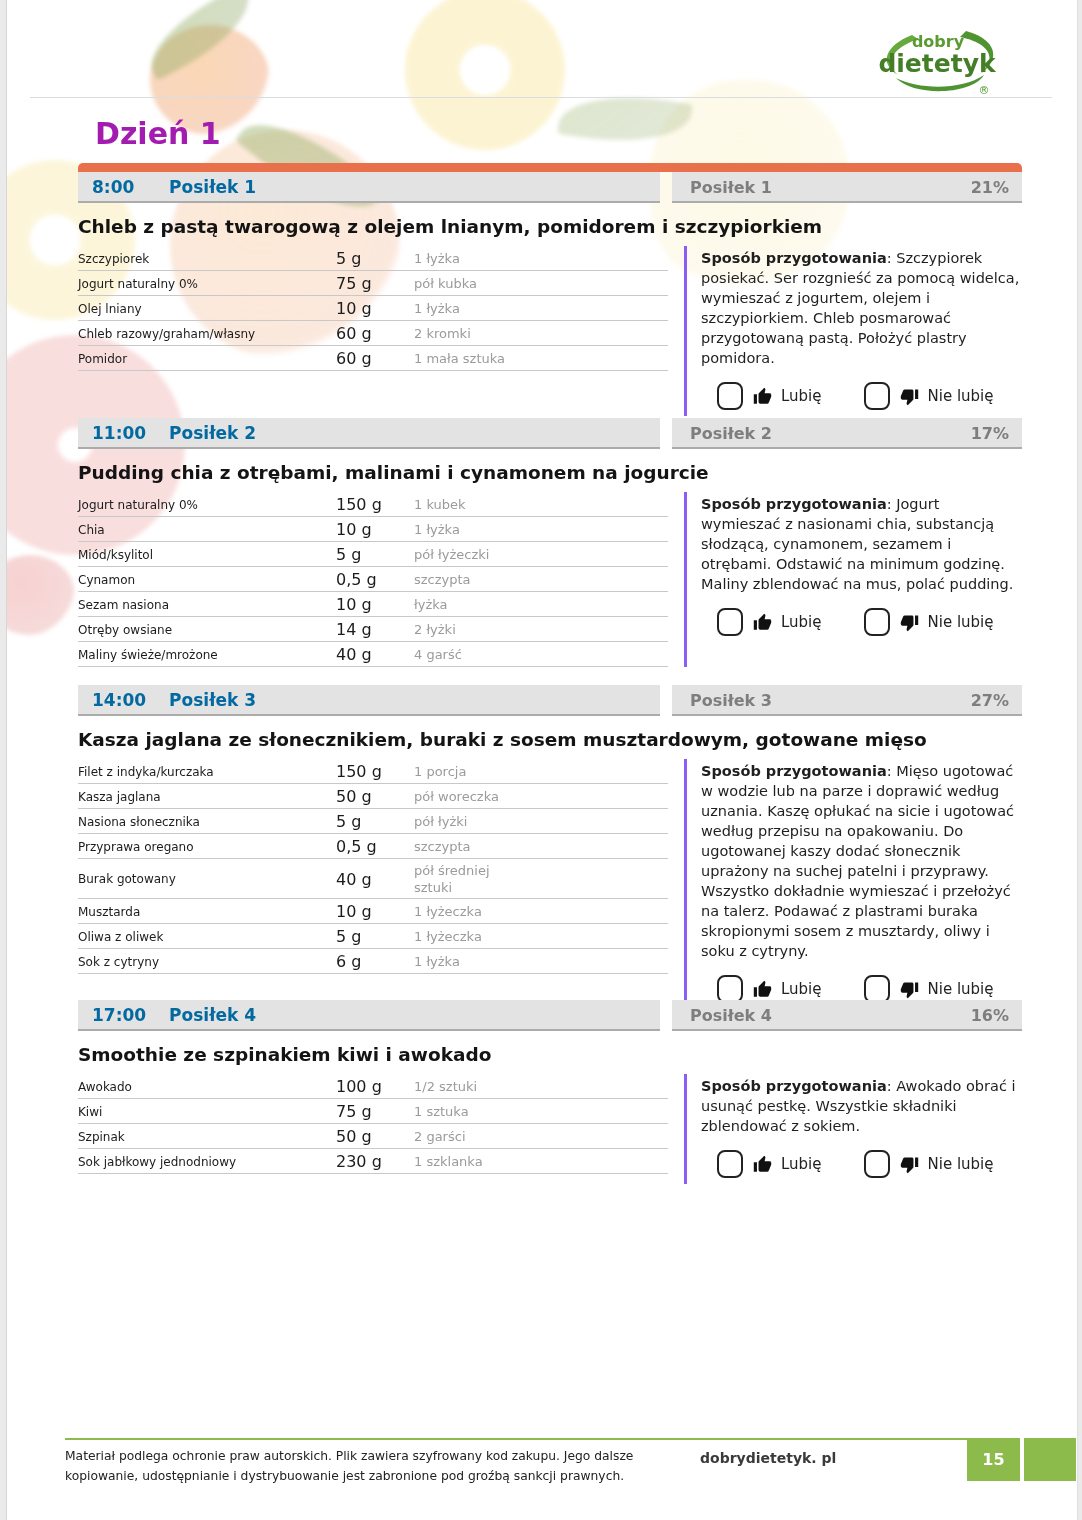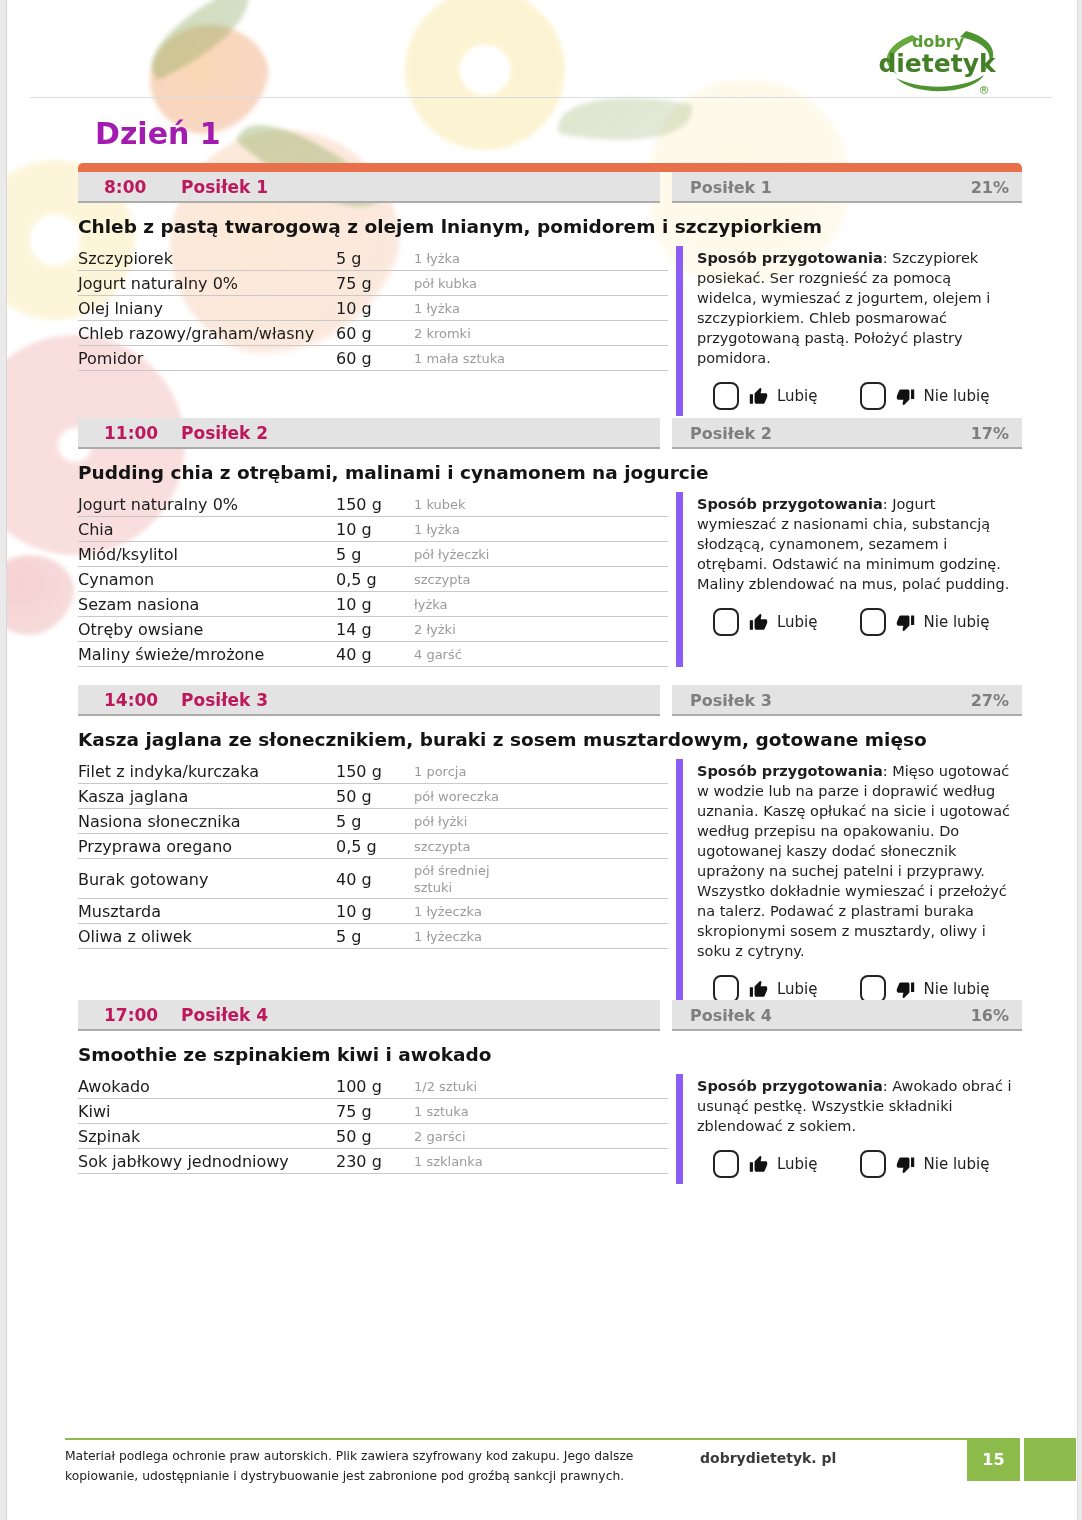--- a/index.html
+++ b/index.html
@@ -40,37 +40,37 @@
   
   #meals .meal { position:absolute; left:78px; width:944px; z-index:2; }
   #meals .meal:nth-child(1){ top:172px; }
   #meals .meal:nth-child(2){ top:418px; }
   #meals .meal:nth-child(3){ top:685px; }
   #meals .meal:nth-child(4){ top:1000px; }
 
   .meal-header { position:relative; height:33px; }
   .meal-header .bar { position:absolute; top:0; height:31px; background:#e3e3e3;
     border-bottom:2px solid #ababab; line-height:31px; }
-  .bar-left { left:0; width:582px; padding-left:26px; color:#be185d; }
+  .bar-left { left:0; width:582px; padding-left:14px; color:#0369a1; }
   .bar-left .time { display:inline-block; width:72px; font-size:17px; font-weight:bold; }
   .bar-left .mname { font-size:17px; font-weight:bold; }
   .bar-right { left:594px; width:350px; display:flex; justify-content:space-between;
     padding:0 13px 0 18px; color:#7e7e7e; font-size:16px; font-weight:bold; }
 
   .dish { margin-top:9px; font-size:18.5px; font-weight:bold; color:#141414; line-height:25px; }
 
   .cols { display:flex; align-items:stretch; margin-top:7px; }
   table.ingredients { border-collapse:collapse; table-layout:fixed; width:590px; align-self:flex-start; }
   table.ingredients td { border-bottom:1px solid #c8c8c8; vertical-align:middle; padding:3px 0 2px; }
-  td.iname { width:258px; font-size:16px; color:#1c1c1c; }
+  td.iname { width:258px; font-size:12px; color:#1c1c1c; }
   td.iamount { width:78px; font-size:16px; color:#1c1c1c; white-space:nowrap; }
   td.imeasure { font-size:13px; color:#9b9b9b; }
   td.imeasure span { display:inline-block; max-width:108px; line-height:17px; }
 
-  aside.prep { width:338px; margin-left:8px; border-left:7px solid #8b5cf6; padding:2px 0 6px 14px; }
+  aside.prep { width:338px; margin-left:16px; border-left:3px solid #8b5cf6; padding:2px 0 6px 14px; }
   .prep-text { font-size:14.5px; line-height:20px; color:#1f1f1f; }
   .prep-text b { font-weight:bold; }
   .likes { display:flex; align-items:center; margin-top:14px;padding-left:16px; }
   .like-group { display:flex; align-items:center; cursor:pointer; }
   .like-group + .like-group { margin-left:42px; }
   .checkbox { width:26px; height:28px; border:2px solid #222; border-radius:8px; background:#fff; flex:0 0 auto; }
   .thumb { width:19px; height:19px; margin:0 9px 0 10px; fill:#111; flex:0 0 auto; }
   .like-label { font-size:15px; color:#222; white-space:nowrap; }
 
   
@@ -322,20 +322,25 @@
     <td class="iamount">10 g</td>
     <td class="imeasure"><span>1 łyżeczka</span></td>
   </tr>
 
   <tr>
     <td class="iname">Oliwa z oliwek</td>
     <td class="iamount">5 g</td>
     <td class="imeasure"><span>1 łyżeczka</span></td>
   </tr>
 
+  <tr>
+    <td class="iname">Sok z cytryny</td>
+    <td class="iamount">6 g</td>
+    <td class="imeasure"><span>1 łyżka</span></td>
+  </tr>
 </tbody>
       </table>
       <aside class="prep">
         <p class="prep-text"><b>Sposób przygotowania</b><span>: </span><span>Mięso ugotować w wodzie lub na parze i doprawić według uznania. Kaszę opłukać na sicie i ugotować według przepisu na opakowaniu. Do ugotowanej kaszy dodać słonecznik uprażony na suchej patelni i przyprawy. Wszystko dokładnie wymieszać i przełożyć na talerz. Podawać z plastrami buraka skropionymi sosem z musztardy, oliwy i soku z cytryny.</span></p>
         <div class="likes">
           <span class="like-group">
             <span class="checkbox"></span>
             <svg class="thumb" viewBox="0 0 24 24">
               <path d="M1 21h4V9H1v12zm22-11c0-1.1-.9-2-2-2h-6.31l.95-4.57.03-.32c0-.41-.17-.79-.44-1.06L14.17 1 7.59 7.59C7.22 7.95 7 8.45 7 9v10c0 1.1.9 2 2 2h9c.83 0 1.54-.5 1.84-1.22l3.02-7.05c.09-.23.14-.47.14-.73v-2z"></path>
             </svg>

